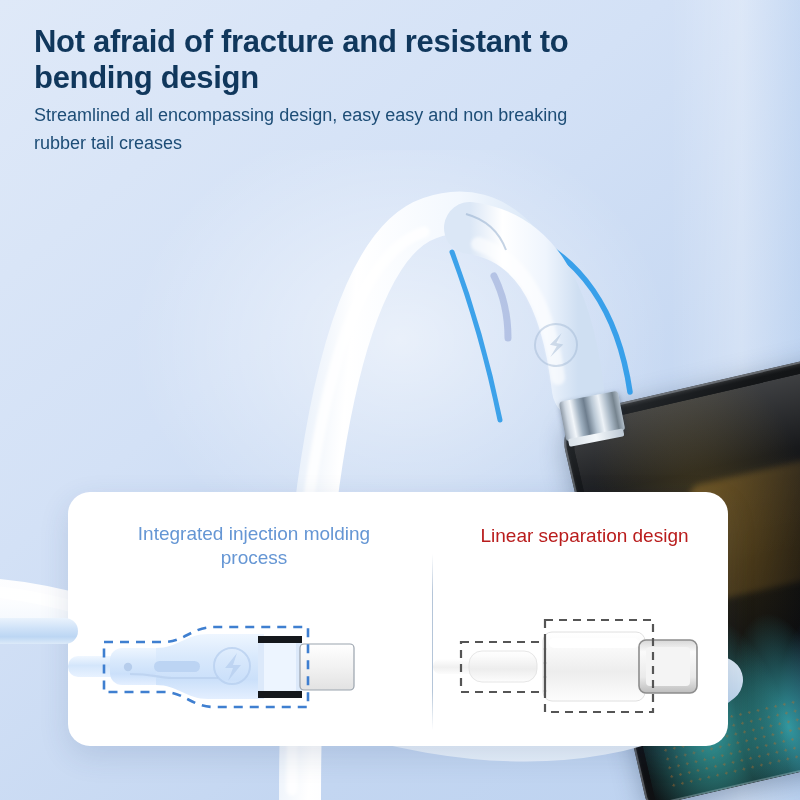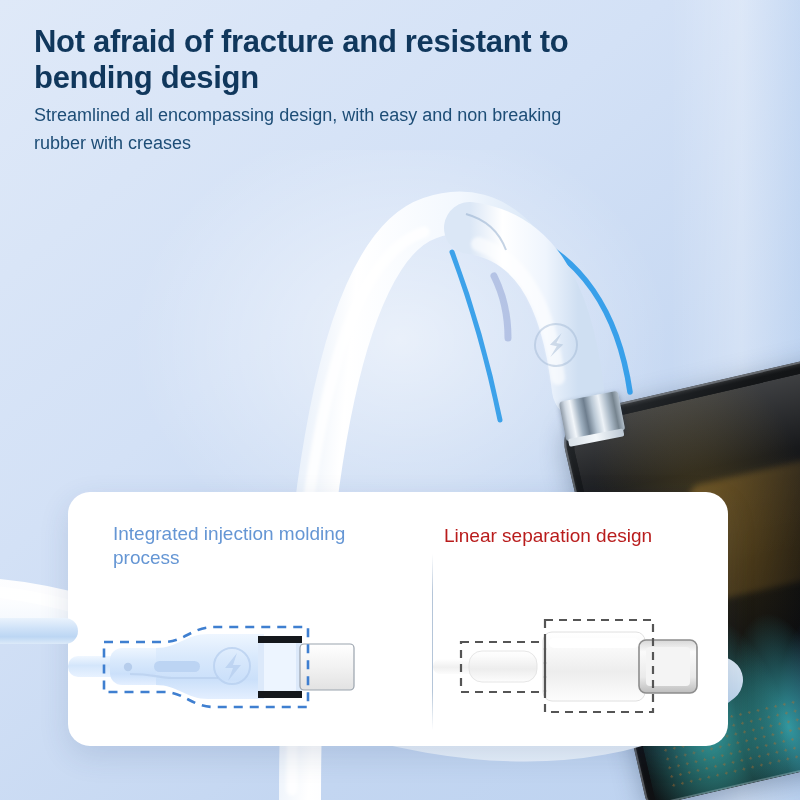--- a/index.html
+++ b/index.html
@@ -151,21 +151,22 @@
   }
   .panel {
     position: absolute;
     top: 0; height: 100%;
   }
   .panel-left  { left: 0;     width: 364px; }
   .panel-right { left: 365px; width: 295px; }
 
   .panel-title {
     position: absolute;
-    left: 1px; right: 0;
+    left: 8px; right: 0;
+    text-align: center;
     line-height: 1.28;
   }
   .title-left {
     top: 30px;
     color: #6596d4;
     font-size: 19px;
     padding: 0 44px;
   }
   .title-right {
     top: 32px;
@@ -272,21 +273,21 @@
       <circle cx="0" cy="0" r="21" fill="none" stroke="#9fb6d2" stroke-width="2"></circle>
       <path d="M 3 -13 L -6 1 L 1 1 L -3 13 L 7 -2 L 0 -2 Z" fill="#9fb6d2"></path>
     </g>
 
     <path d="M 494 276 C 504 296, 508 318, 508 338" fill="none" stroke="rgba(120,140,200,0.40)" stroke-width="7" stroke-linecap="round"></path>
   </svg>
 
   <div class="metal-tip"></div>
 
   <div class="headline">Not afraid of fracture and resistant to bending design</div>
-  <div class="subhead">Streamlined all encompassing design, with easy and non breaking rubber with creases</div>
+  <div class="subhead">Streamlined all encompassing design, easy easy and non breaking rubber tail creases</div>
 
   <div class="card">
 
     <div class="card-divider"></div>
 
     <div class="panel panel-left">
       <div class="panel-title title-left">Integrated injection molding process</div>
 
       <svg class="dia-left" viewBox="0 0 364 110">
         <defs>

